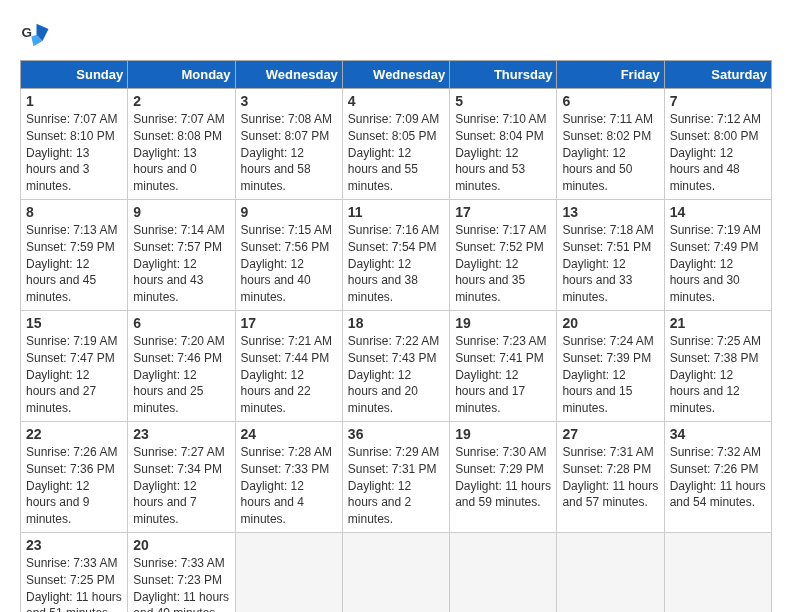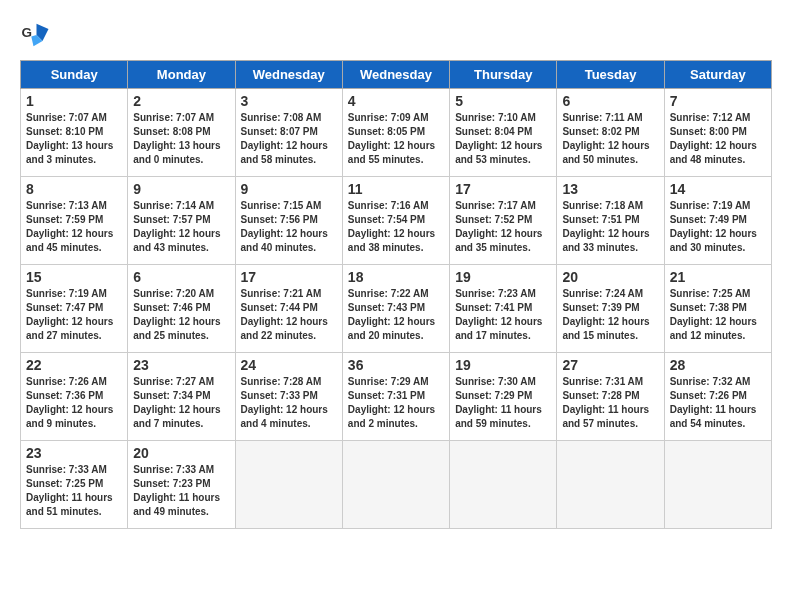--- a/index.html
+++ b/index.html
@@ -51,21 +51,21 @@
       width: 100%;
       border-collapse: collapse;
       table-layout: fixed;
     }
     thead tr th {
       background-color: #1565c0;
       color: #fff;
       font-size: 13px;
       font-weight: bold;
       padding: 6px 4px;
-      text-align: center;
+      text-align: right;
       border: 1px solid #aaa;
     }
     tbody tr td {
       border: 1px solid #ccc;
       vertical-align: top;
       padding: 4px 5px;
       font-size: 10.5px;
       color: #333;
       height: 88px;
       background: #fff;
@@ -73,24 +73,23 @@
     tbody tr td.empty {
       background: #f5f5f5;
     }
     .day-num {
       font-size: 14px;
       font-weight: bold;
       display: block;
       margin-bottom: 2px;
     }
     .cell-text {
-      font-size: 10px;
+      font-size: 12px;
       line-height: 1.4;
       color: #333;
-      font-weight: bold;
     }
   </style>
 </head>
 <body>
 
 <div class="header">
   <div class="logo">
     <svg class="logo-icon" viewBox="0 0 40 40">
       <text x="2" y="22" font-size="18" font-weight="bold" fill="#333">G</text>
       <polygon points="22,5 38,12 30,28 22,20" fill="#1565c0"></polygon>
@@ -107,21 +106,21 @@
 </div>
 
 <table>
   <thead>
     <tr>
       <th>Sunday</th>
       <th>Monday</th>
       <th>Wednesday</th>
       <th>Wednesday</th>
       <th>Thursday</th>
-      <th>Tuesday</th>
+      <th>Friday</th>
       <th>Saturday</th>
     </tr>
   </thead>
   <tbody id="calendar-body">
   <tr>
         <td>
           <span class="day-num">1</span>
           <div class="cell-text">Sunrise: 7:07 AM<br>Sunset: 8:10 PM<br>Daylight: 13 hours and 3 minutes.</div>
         </td>
         <td>
@@ -228,21 +227,21 @@
         </td>
         <td>
           <span class="day-num">19</span>
           <div class="cell-text">Sunrise: 7:30 AM<br>Sunset: 7:29 PM<br>Daylight: 11 hours and 59 minutes.</div>
         </td>
         <td>
           <span class="day-num">27</span>
           <div class="cell-text">Sunrise: 7:31 AM<br>Sunset: 7:28 PM<br>Daylight: 11 hours and 57 minutes.</div>
         </td>
         <td>
-          <span class="day-num">28</span>
+          <span class="day-num">34</span>
           <div class="cell-text">Sunrise: 7:32 AM<br>Sunset: 7:26 PM<br>Daylight: 11 hours and 54 minutes.</div>
         </td>
       </tr>
       <tr>
         <td>
           <span class="day-num">23</span>
           <div class="cell-text">Sunrise: 7:33 AM<br>Sunset: 7:25 PM<br>Daylight: 11 hours and 51 minutes.</div>
         </td>
         <td>
           <span class="day-num">20</span>

